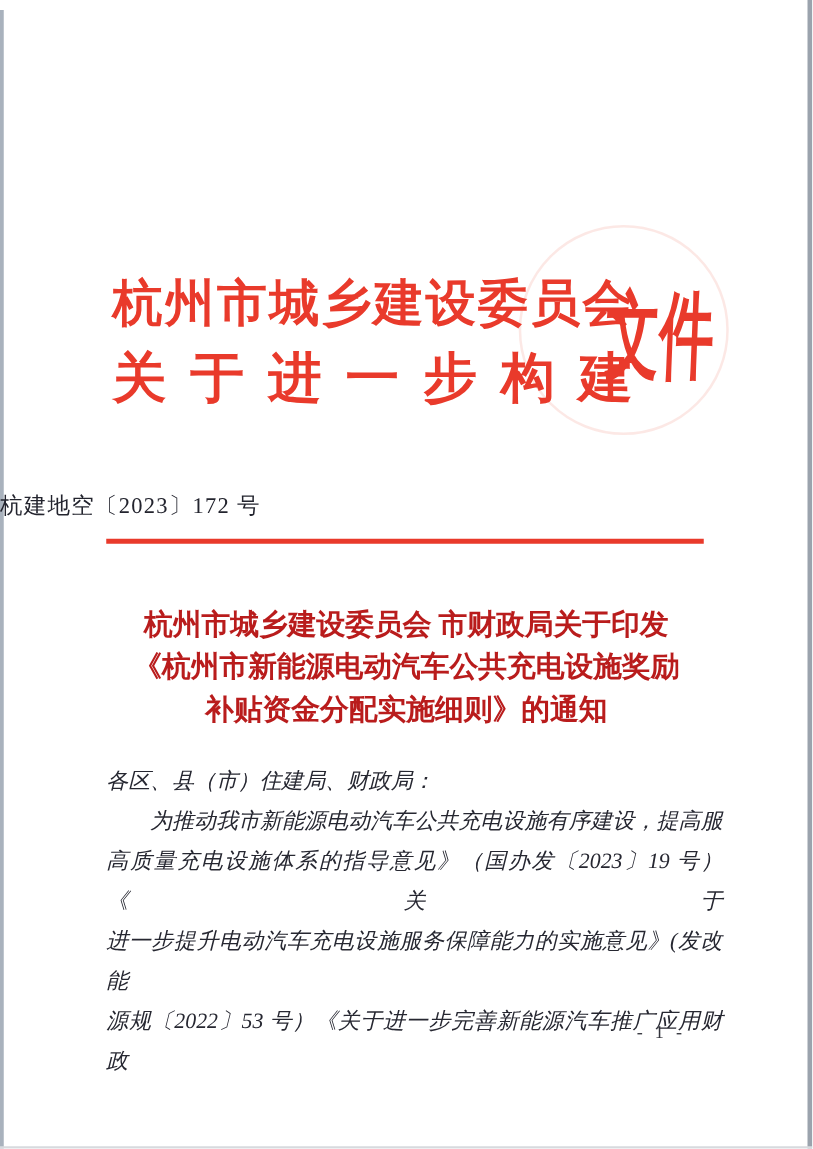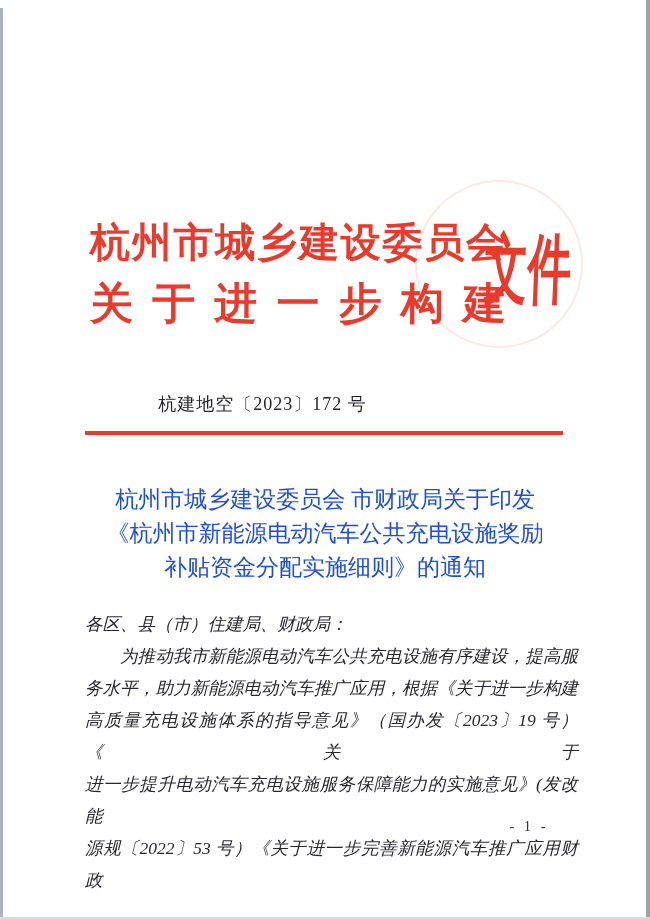--- a/index.html
+++ b/index.html
@@ -60,42 +60,42 @@
     font-weight: bold;
     white-space: nowrap;
     transform: scaleX(0.57) skewX(-4deg);
     transform-origin: left top;
   }
 
   .doc-number {
     position: absolute;
     left: 0; top: 392px;
     width: 525px;
-    text-align: center;
+    text-align: left;
     font-size: 18px;
     letter-spacing: 1px;
     color: #23242e;
   }
 
   .red-rule {
     position: absolute;
     left: 85px; top: 431px;
     width: 478px; height: 4px;
     background: #e93a2b;
   }
 
   .title {
     position: absolute;
     left: 58px; top: 483px;
     width: 534px;
     text-align: center;
     font-size: 23px;
-    font-weight: normal;
+    font-weight: bold;
     line-height: 34px;
-    color: #1d4ed8;
+    color: #b91c1c;
   }
 
   .body-text {
     position: absolute;
     left: 85px; top: 608px;
     width: 493px;
     font-size: 17.5px;
     line-height: 32px;
     color: #262731;
     font-style: italic;
@@ -140,21 +140,20 @@
 
   <div class="title">
     <div>杭州市城乡建设委员会 市财政局关于印发</div>
     <div>《杭州市新能源电动汽车公共充电设施奖励</div>
     <div>补贴资金分配实施细则》的通知</div>
   </div>
 
   <div class="body-text">
     <div class="salutation">各区、县（市）住建局、财政局：</div>
     <div class="para-line" style="text-indent:2em;">为推动我市新能源电动汽车公共充电设施有序建设，提高服</div>
-    <div class="para-line">务水平，助力新能源电动汽车推广应用，根据《关于进一步构建</div>
     <div class="para-line">高质量充电设施体系的指导意见》（国办发〔2023〕19 号）《关于</div>
     <div class="para-line">进一步提升电动汽车充电设施服务保障能力的实施意见》(发改能</div>
     <div class="para-line">源规〔2022〕53 号）《关于进一步完善新能源汽车推广应用财政</div>
   </div>
 
   <div class="page-number">- 1 -</div>
 
 </div>
 
 </body></html>

